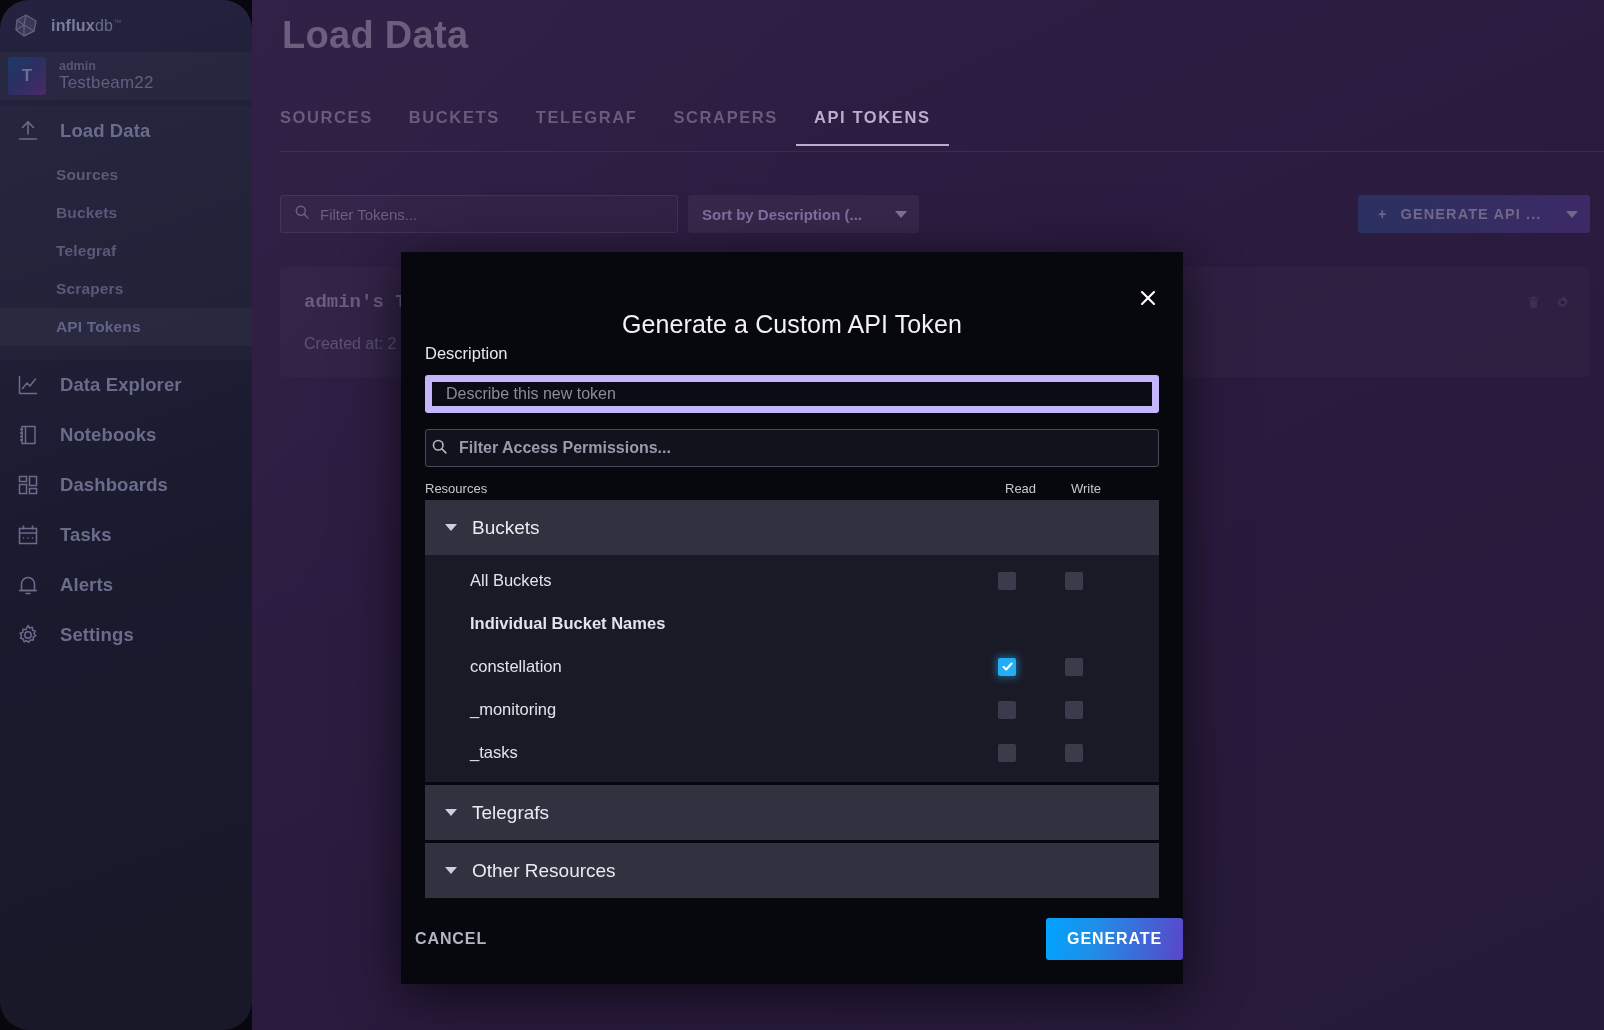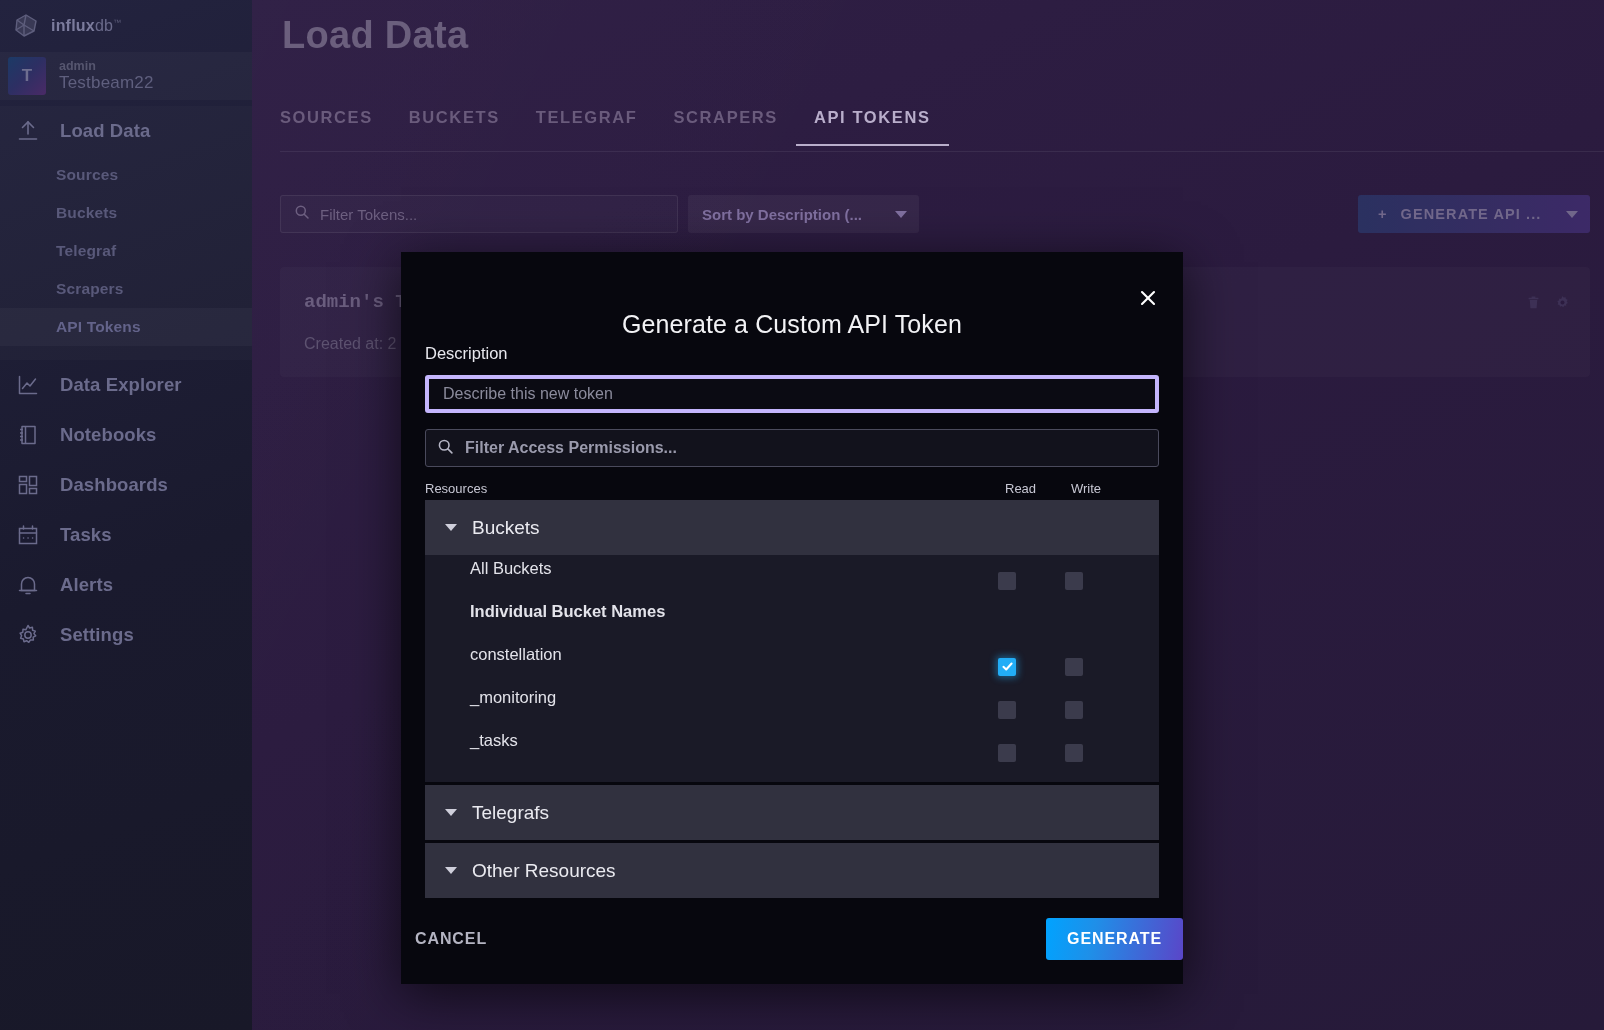--- a/index.html
+++ b/index.html
@@ -11,20 +11,21 @@
   }
   #app { position: relative; width: 1604px; height: 1030px; }
 
   
   #sidebar {
     position: absolute; left: 0; top: 0;
     width: 252px; height: 1030px;
     background: #1c1c33;
     background-image: linear-gradient(160deg, #23233f 0%, #1a1a2e 55%, #181828 100%);
     overflow: hidden;
+    border-radius: 29px;
   }
   .sb-logo {
     height: 52px; display: flex; align-items: center;
     padding-left: 13px; gap: 12px;
   }
   .sb-logo svg { display:block; }
   .logo-word { font-size: 16px; letter-spacing: .2px; color: #6a6a8a; }
   .logo-word b { font-weight: 700; color: #7c7c9d; }
   .logo-tm { font-size: 8px; vertical-align: super; color: #5a5a78; }
 
@@ -160,30 +161,30 @@
     margin-top: 28px;
   }
   .m-close {
     position: absolute; right: 22px; top: 33px;
     width: 26px; height: 26px;
     display:flex; align-items:center; justify-content:center;
   }
   .m-body { padding: 0 24px; }
   .fld-label { font-size: 16.5px; color: #e8e8ee; margin-bottom: 12px; }
   .txt-input {
-    height: 38px; border: 4px solid #c4b5fd; border-radius: 3px;
+    height: 38px; border: 7px solid #c4b5fd; border-radius: 3px;
     background: #0b0b13;
     display: flex; align-items: center; padding-left: 14px;
     font-size: 16px; color: #8b8b9c;
   }
   .perm-search {
     margin-top: 16px; height: 38px;
     border: 1px solid #4a4a5c; border-radius: 3px;
     background: #12121c;
-    display: flex; align-items: center; gap: 11px; padding-left: 11px;
+    display: flex; align-items: center; gap: 11px; padding-left: 5px;
     font-size: 16px; color: #9a9aac; font-weight: 700;
   }
   .res-head {
     margin-top: 9px; height: 24px;
     display: flex; align-items: center;
     font-size: 13px; color: #c8c8d4;
     position: relative;
   }
   .res-head .c-read { position: absolute; left: 580px; }
   .res-head .c-write { position: absolute; left: 646px; }
@@ -194,21 +195,21 @@
     font-size: 19px; color: #eaeaf0;
   }
   .acc .tri {
     width: 0; height: 0;
     border-left: 6px solid transparent; border-right: 6px solid transparent;
     border-top: 7px solid #cfcfdb;
   }
   .acc-body { background: #1a1a27; padding: 4px 0 8px 0; }
   .perm-row {
     height: 43px; position: relative;
-    display: flex; 
+    display: flex; align-items: center;
     padding-left: 45px;
     font-size: 16.5px; color: #e3e3ea;
   }
   .perm-row.groupheader { font-weight: 700; }
   .cb {
     position: absolute; width: 18px; height: 18px; border-radius: 2px;
     background: #3b3b4c; top: 50%; transform: translateY(-50%);
   }
   .cb.read { left: 573px; }
   .cb.write { left: 640px; }

